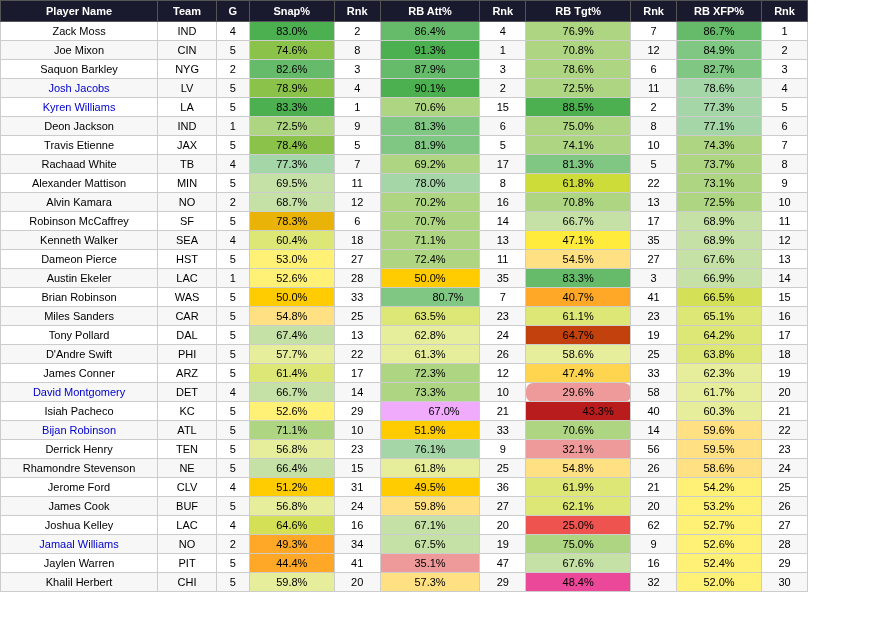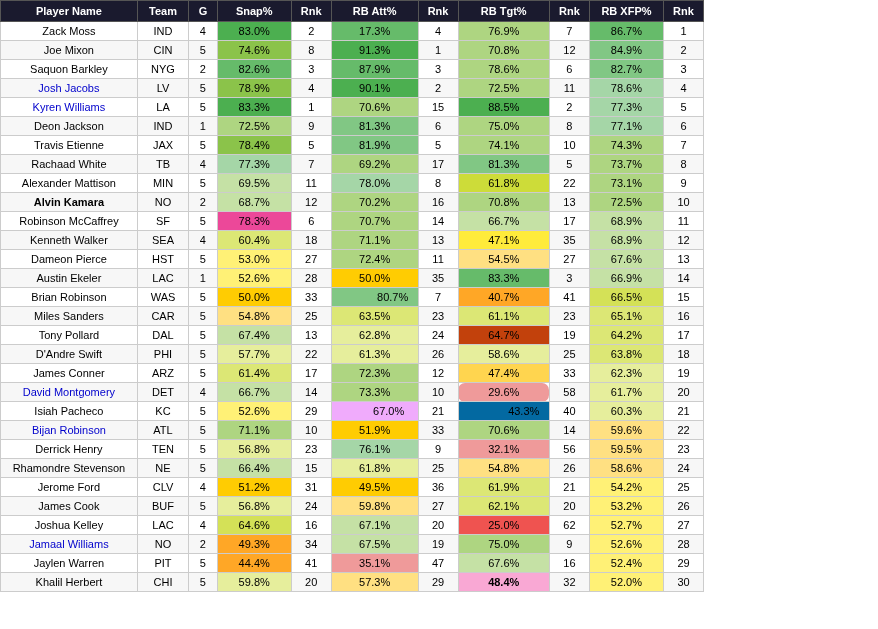--- a/index.html
+++ b/index.html
@@ -1,17 +1,17 @@
 <!DOCTYPE html>
 <html><head>
   <meta charset="utf-8">
   <style>
     * { margin: 0; padding: 0; box-sizing: border-box; }
     body { font-family: Arial, sans-serif; font-size: 11px; background: #fff; }
-    table { border-collapse: collapse; width: 704px; }
+    table { border-collapse: collapse; width: 808px; }
     th {
       background: #1a1a2e;
       color: #fff;
       padding: 4px 3px;
       text-align: center;
       border: 1px solid #555;
       font-size: 11px;
       font-weight: bold;
     }
     td {
@@ -41,21 +41,21 @@
         <th style="width: 35px;">Rnk</th>
       </tr>
   </thead>
   <tbody id="table-body">
   <tr>
         <td style="color: rgb(0, 0, 0); font-weight: 500;">Zack Moss</td>
         <td>IND</td>
         <td>4</td>
         <td style="background-color: rgb(76, 175, 80);">83.0%</td>
         <td>2</td>
-        <td style="background-color: rgb(102, 187, 106);">17.3%</td>
+        <td style="background-color: rgb(102, 187, 106);">86.4%</td>
         <td>4</td>
         <td style="background-color: rgb(174, 213, 129);">76.9%</td>
         <td>7</td>
         <td style="background-color: rgb(102, 187, 106);">86.7%</td>
         <td>1</td>
       </tr>
       <tr>
         <td style="color: rgb(0, 0, 0); font-weight: 500;">Joe Mixon</td>
         <td>CIN</td>
         <td>5</td>
@@ -153,37 +153,37 @@
         <td style="background-color: rgb(197, 225, 165);">69.5%</td>
         <td>11</td>
         <td style="background-color: rgb(165, 214, 167);">78.0%</td>
         <td>8</td>
         <td style="background-color: rgb(205, 220, 57);">61.8%</td>
         <td>22</td>
         <td style="background-color: rgb(174, 213, 129);">73.1%</td>
         <td>9</td>
       </tr>
       <tr>
-        <td style="color: rgb(0, 0, 0); font-weight: 700; margin-top: 24px;">Alvin Kamara</td>
+        <td style="color: rgb(0, 0, 0); font-weight: 400; margin-top: 24px;">Alvin Kamara</td>
         <td>NO</td>
         <td>2</td>
         <td style="background-color: rgb(197, 225, 165);">68.7%</td>
         <td>12</td>
         <td style="background-color: rgb(174, 213, 129);">70.2%</td>
         <td>16</td>
         <td style="background-color: rgb(174, 213, 129);">70.8%</td>
         <td>13</td>
         <td style="background-color: rgb(174, 213, 129);">72.5%</td>
         <td>10</td>
       </tr>
       <tr>
         <td style="color: rgb(0, 0, 0); font-weight: 500;">Robinson McCaffrey</td>
         <td>SF</td>
         <td>5</td>
-        <td style="background-color: #ec4899;">78.3%</td>
+        <td style="background-color: #eab308;">78.3%</td>
         <td>6</td>
         <td style="background-color: rgb(174, 213, 129);">70.7%</td>
         <td>14</td>
         <td style="background-color: rgb(197, 225, 165);">66.7%</td>
         <td>17</td>
         <td style="background-color: rgb(197, 225, 165);">68.9%</td>
         <td>11</td>
       </tr>
       <tr>
         <td style="color: rgb(0, 0, 0); font-weight: 500;">Kenneth Walker</td>
@@ -303,21 +303,21 @@
         <td>20</td>
       </tr>
       <tr>
         <td style="color: rgb(0, 0, 0); font-weight: 400;">Isiah Pacheco</td>
         <td>KC</td>
         <td>5</td>
         <td style="background-color: rgb(255, 241, 118);">52.6%</td>
         <td>29</td>
         <td style="background-color: #f0abfc; padding-left: 32px;">67.0%</td>
         <td>21</td>
-        <td style="background-color: #0369a1; padding-left: 44px;">43.3%</td>
+        <td style="background-color: #b91c1c; padding-left: 44px;">43.3%</td>
         <td>40</td>
         <td style="background-color: rgb(230, 238, 156);">60.3%</td>
         <td>21</td>
       </tr>
       <tr>
         <td style="color: rgb(0, 0, 204); font-weight: 500;">Bijan Robinson</td>
         <td>ATL</td>
         <td>5</td>
         <td style="background-color: rgb(174, 213, 129);">71.1%</td>
         <td>10</td>
@@ -420,19 +420,19 @@
         <td>29</td>
       </tr>
       <tr>
         <td style="color: rgb(0, 0, 0); font-weight: 500;">Khalil Herbert</td>
         <td>CHI</td>
         <td>5</td>
         <td style="background-color: rgb(230, 238, 156);">59.8%</td>
         <td>20</td>
         <td style="background-color: rgb(255, 224, 130);">57.3%</td>
         <td>29</td>
-        <td style="background-color: #f9a8d4; font-weight: bold;">48.4%</td>
+        <td style="background-color: #ec4899;">48.4%</td>
         <td>32</td>
         <td style="background-color: rgb(255, 241, 118);">52.0%</td>
         <td>30</td>
       </tr>
     </tbody>
 </table>
 
 </body></html>

